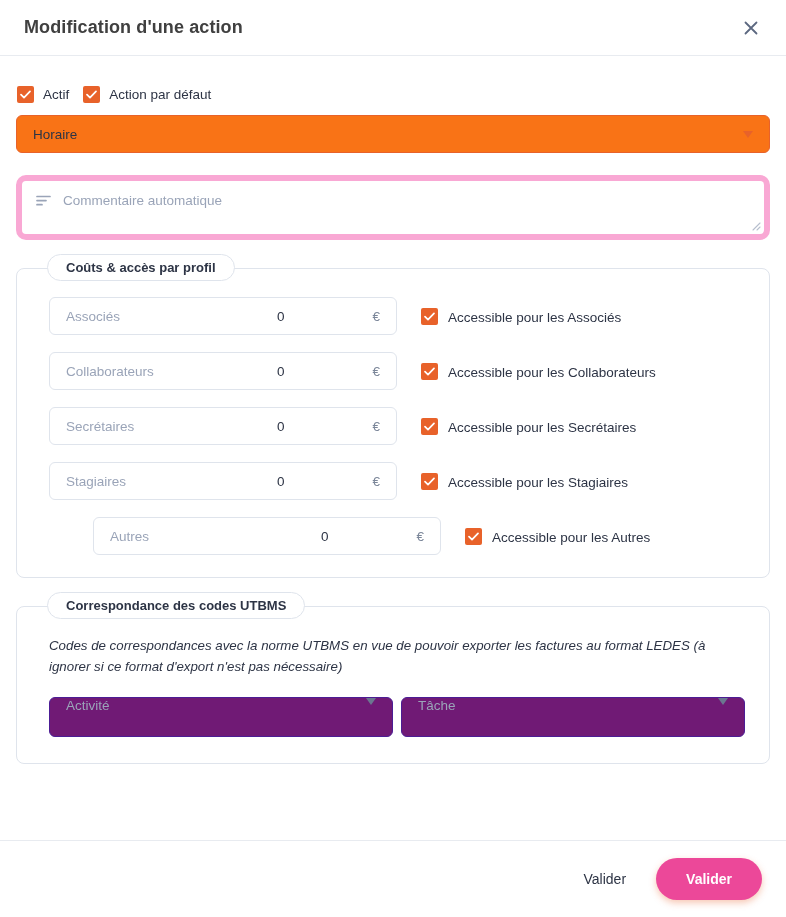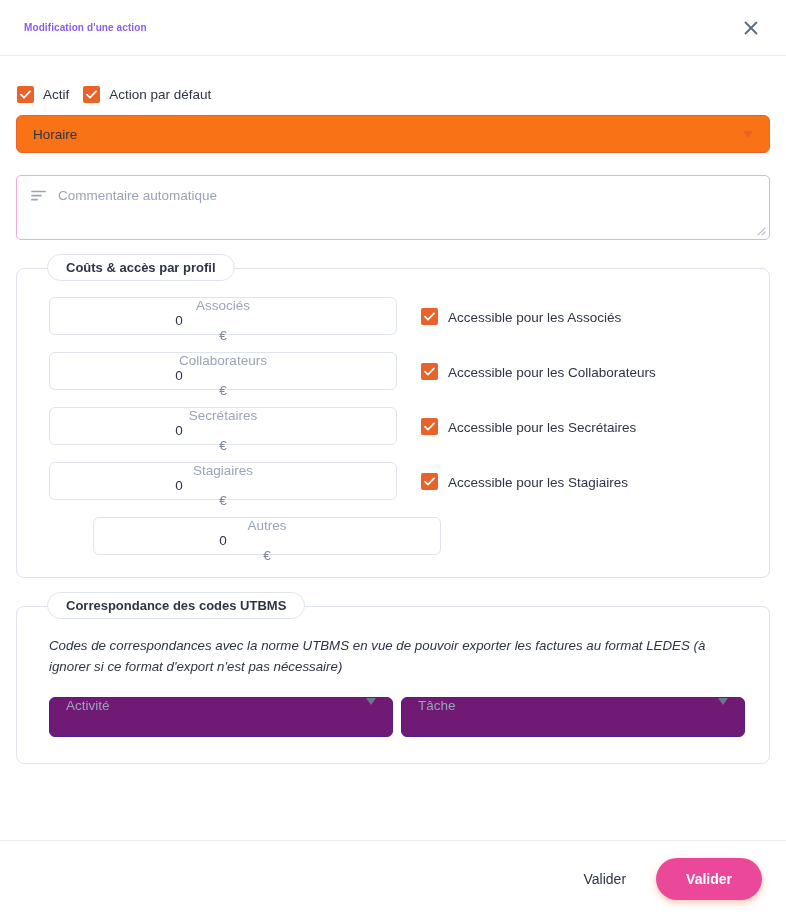--- a/index.html
+++ b/index.html
@@ -24,22 +24,22 @@
   .dlg-header {
     height: 56px;
     min-height: 56px;
     display: flex;
     align-items: center;
     justify-content: space-between;
     padding: 0 22px 0 24px;
     border-bottom: 1px solid #e8ebf0;
   }
   .dlg-title {
-    color: #8b5cf6;
-    font-size: 10px;
+    color: #404040;
+    font-size: 18px;
     font-weight: bold;
     letter-spacing: 0.1px;
   }
   .close-btn {
     width: 26px; height: 26px;
     display: flex; align-items: center; justify-content: center;
     cursor: pointer;
     color: #5c6880;
   }
   .close-btn svg { display: block; }
@@ -125,22 +125,22 @@
     width: 0; height: 0;
     border-left: 5.5px solid transparent;
     border-right: 5.5px solid transparent;
     border-top: 7px solid #6b7790;
   }
 
   
   .textarea-box {
     margin-top: 22px;
     height: 65px;
-    border: 1px solid #f9a8d4;
-    border-radius: 5px;
+    border: 6px solid #f9a8d4;
+    border-radius: 10px;
     background: #fff;
     position: relative;
     display: flex;
     padding: 11px 14px;
     cursor: text;
   }
   .ta-icon {
     width: 16px;
     margin-right: 11px;
     margin-top: 3px;
@@ -194,21 +194,20 @@
     width: 348px;
     height: 38px;
     border: 1px solid #dfe4ec;
     border-radius: 6px;
     background: #fff;
     display: flex;
     align-items: center;
     padding: 0 16px 0 16px;
     cursor: text;
     flex-shrink: 0;
-    flex-direction: column;
   }
   .money-label {
     font-size: 13.5px;
     color: #9aa4b8;
     white-space: nowrap;
   }
   .money-val {
     flex: 1;
     text-align: right;
     font-size: 13.5px;
@@ -412,20 +411,28 @@
             <span class="cbx-label">Accessible pour les Stagiaires</span>
           </label>
         </div>
 
         <div class="prof-row">
           <div class="money-input">
             <span class="money-label">Autres</span>
             <span class="money-val">0</span>
             <span class="money-cur">€</span>
           </div>
+          <label class="prof-check">
+            <span class="cbx">
+              <svg width="11" height="9" viewBox="0 0 11 9" aria-hidden="true">
+                  <path d="M1 4.6 L4 7.6 L10 1.3" stroke="#ffffff" stroke-width="1.7" fill="none" stroke-linecap="round" stroke-linejoin="round"></path>
+                </svg>
+            </span>
+            <span class="cbx-label">Accessible pour les Autres</span>
+          </label>
         </div>
 
       </div>
     </div>
 
     <div class="fset" style="padding-bottom:26px;">
       <div class="fset-legend">Correspondance des codes UTBMS</div>
       <div class="fset-inner" style="padding-top:28px;">
         <p class="utbms-desc">Codes de correspondances avec la norme UTBMS en vue de pouvoir exporter les factures au format LEDES (à ignorer si ce format d'export n'est pas nécessaire)</p>
         <div class="utbms-selects">

